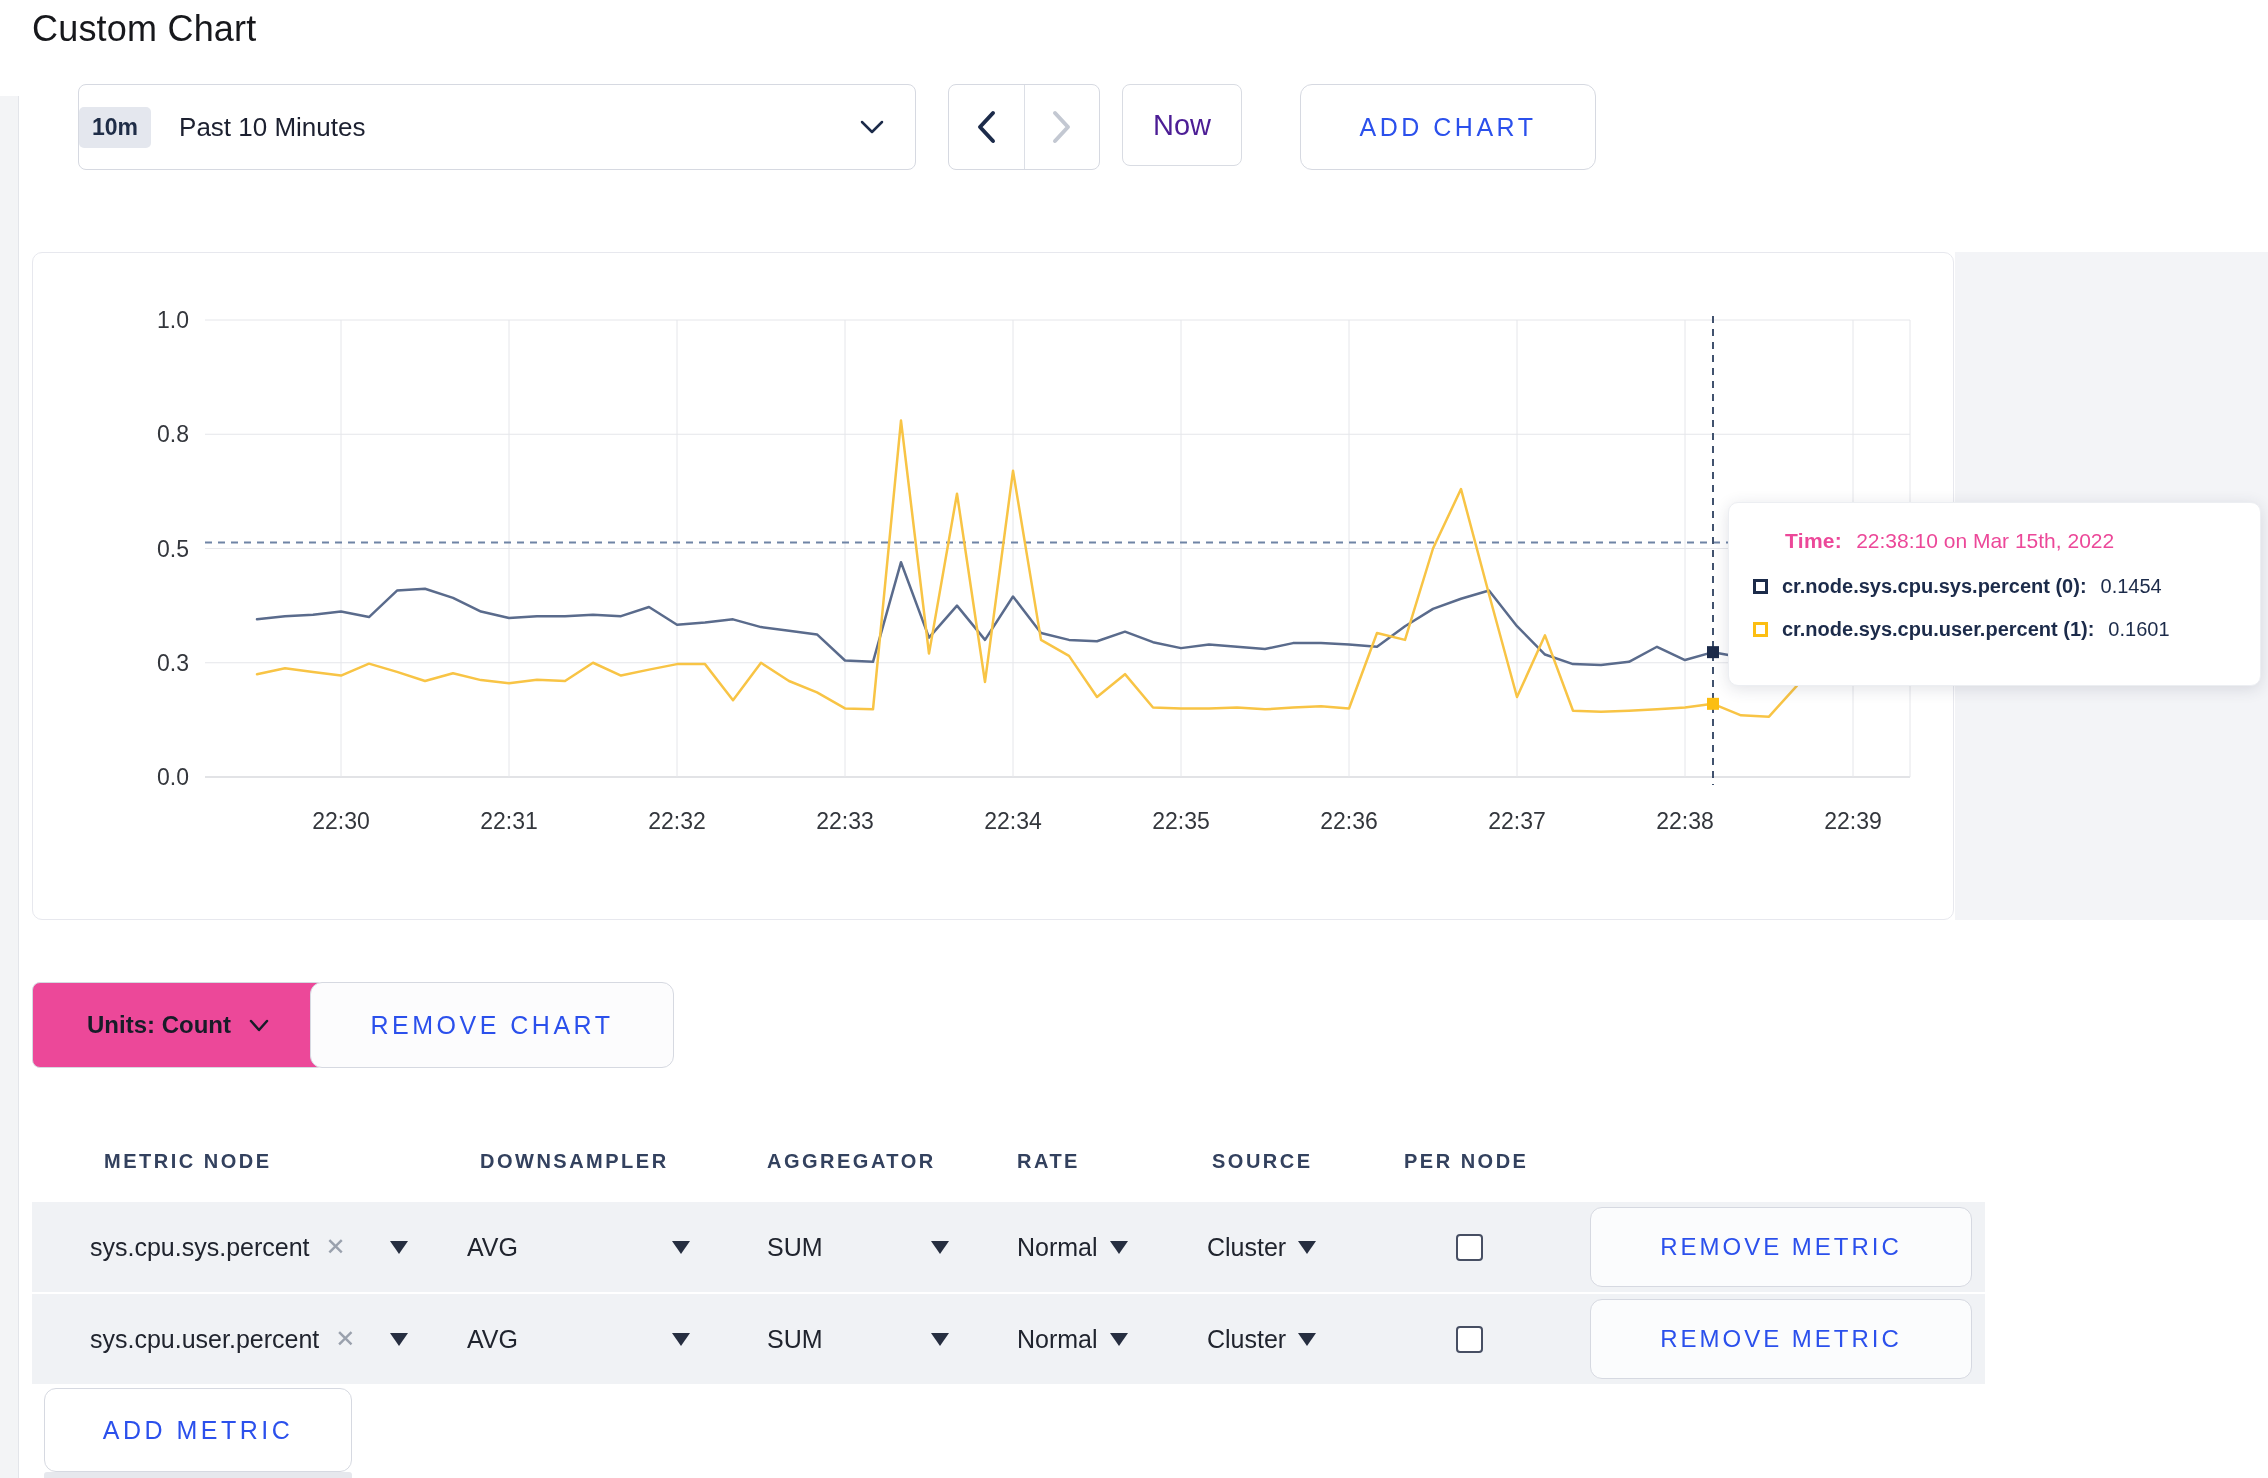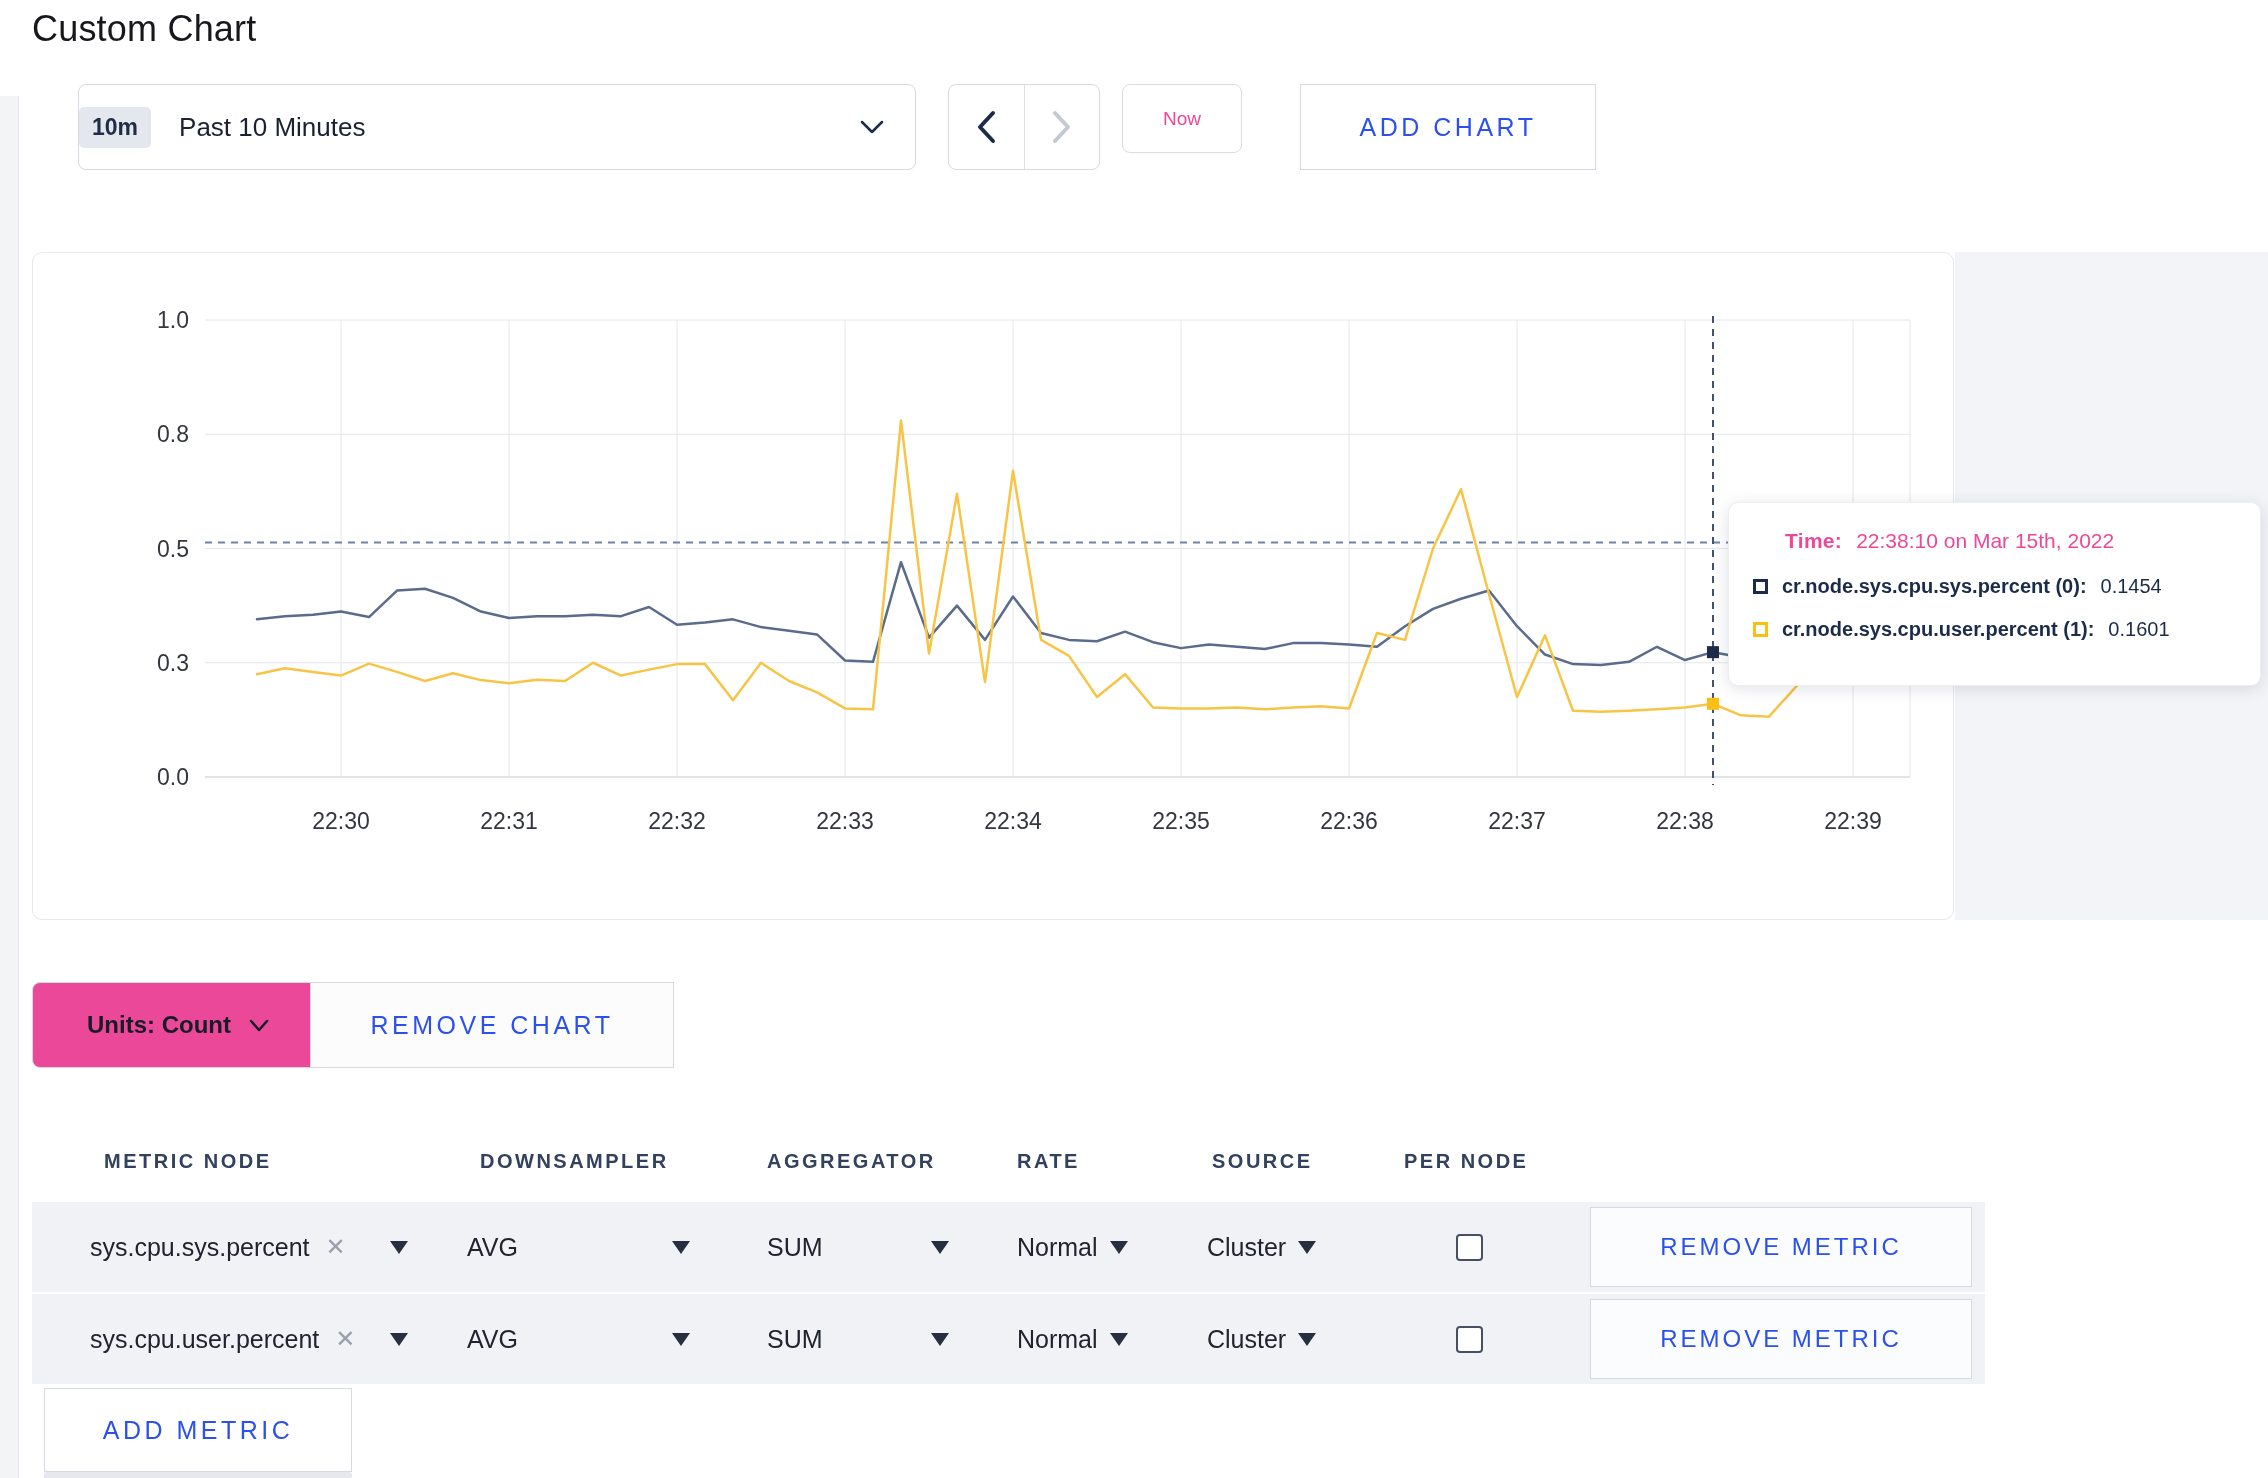--- a/index.html
+++ b/index.html
@@ -17,23 +17,23 @@
   .time-select { left:78px; top:84px; width:838px; height:86px; background:#fff;
                  border:1.5px solid #d6d9e1; border-radius:8px; display:flex; align-items:center; cursor:pointer; }
   .time-badge { background:#e4e7ee; color:#1f2d47; font-weight:bold;
                 font-size:23px; padding:7px 13px; border-radius:5px; }
   .time-label { margin-left:28px; font-size:26px; color:#1c2030; }
   .chev-down { margin-left:auto; margin-right:30px; }
   .arrow-group { left:948px; top:84px; width:152px; height:86px; background:#fff;
                  border:1.5px solid #d6d9e1; border-radius:8px; display:flex; }
   .arrow-half { flex:1; display:flex; align-items:center; justify-content:center; cursor:pointer; }
   .arrow-half + .arrow-half { border-left:1px solid #dcdfe6; }
-  .now-btn { left:1122px; top:84px; width:120px; height:69px; background:#fff; border:1.5px solid #d9dce3;
-             border-radius:8px; color:#ec4899; font-size:19px; display:flex; align-items:center; justify-content:center; cursor:pointer; }
-  .btn-blue { background:#fff; border:1.5px solid #d6d9e1; border-radius:0; color:#2b50ec;
+  .now-btn { left:1122px; top:84px; width:120px; height:82px; background:#fff; border:1.5px solid #d9dce3;
+             border-radius:8px; color:#4c1d95; font-size:29px; display:flex; align-items:center; justify-content:center; cursor:pointer; }
+  .btn-blue { background:#fff; border:1.5px solid #d6d9e1; border-radius:12px; color:#2b50ec;
               font-size:25px; font-weight:500; letter-spacing:3.5px; display:flex; align-items:center;
               justify-content:center; cursor:pointer; }
   .add-chart { left:1300px; top:84px; width:296px; height:86px; }
 
   
   .chart-card { left:32px; top:252px; width:1922px; height:668px; background:#fff;
                 border:1px solid #e7e8ee; border-radius:10px; }
   .right-panel { left:1955px; top:252px; width:313px; height:668px; background:#f3f4f7; }
   .chart-svg { left:32px; top:252px; }
 

